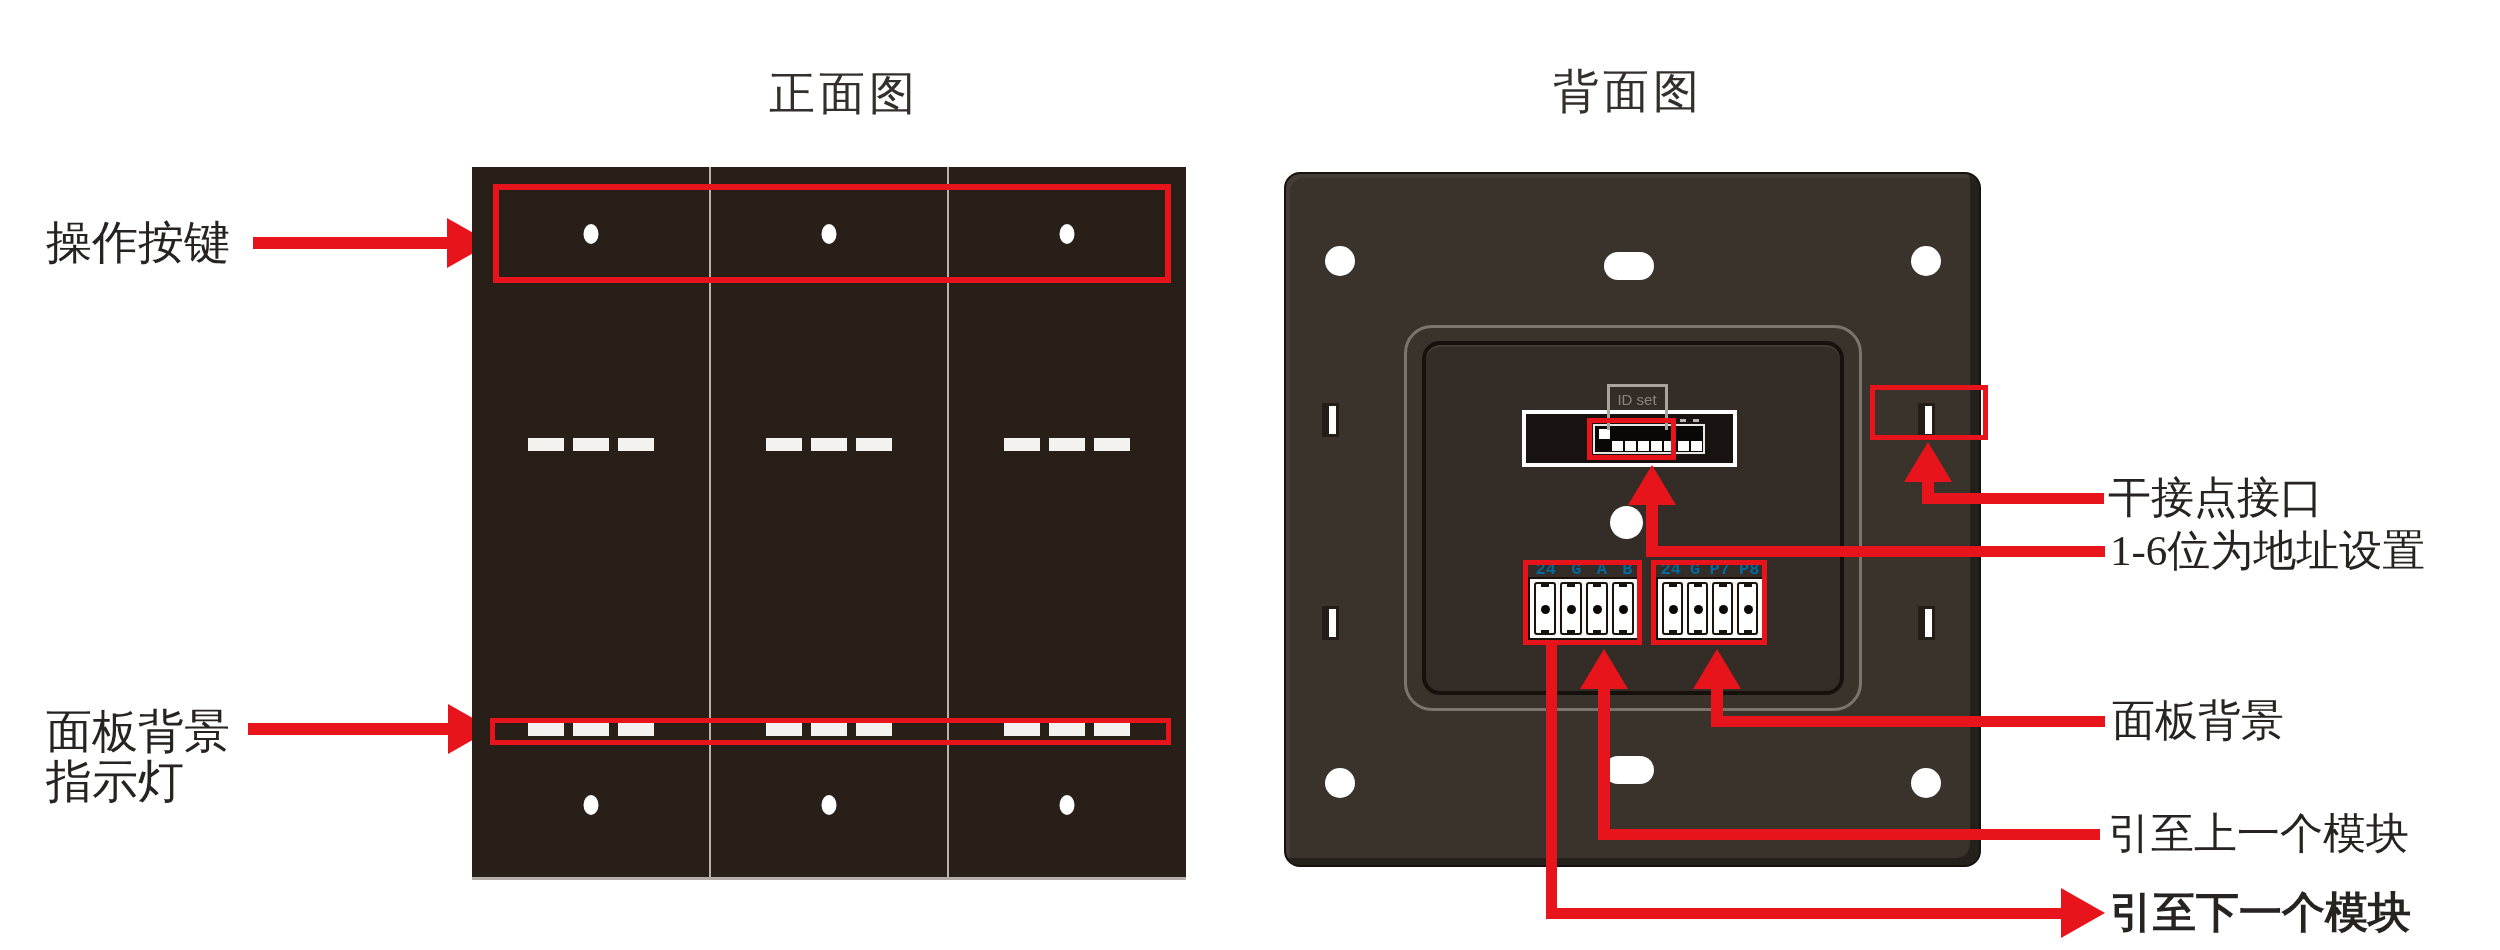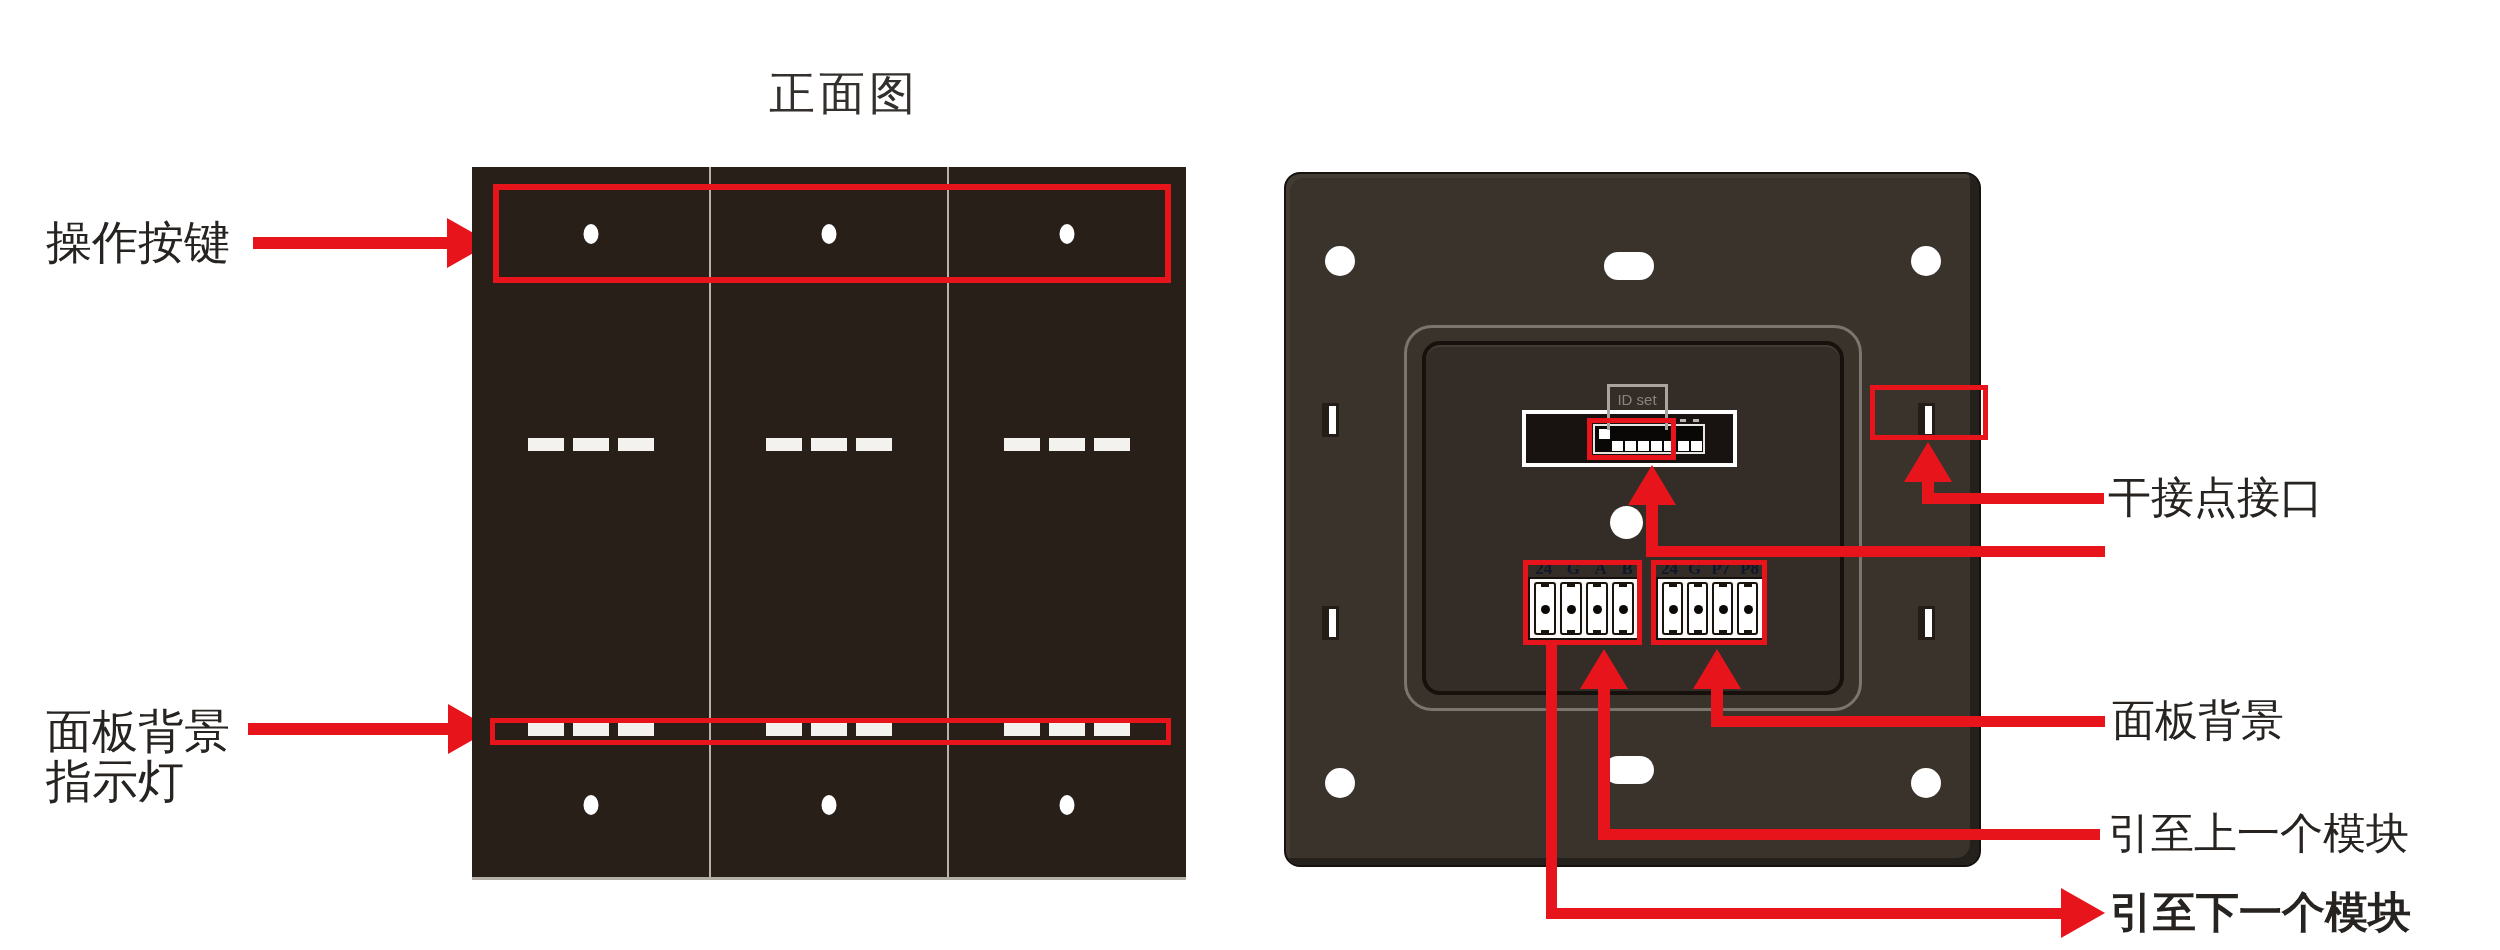--- a/index.html
+++ b/index.html
@@ -58,35 +58,36 @@
   .sw.down { top:15px; }
   .tick { position:absolute; top:-7px; width:6px; height:3px; background:#b9b5b0; }
   .bracket { background:#a9a49e; }
   #idset-text { left:1607px; top:354px; width:60px; text-align:center; font-size:15px; color:#8a8480;
                 font-family:"Liberation Sans","DejaVu Sans",sans-serif; }
 
   
   #center-hole { left:1610px; top:469px; width:33px; height:33px; border-radius:50%; background:#ffffff; }
 
   
-  .tlabel-row { position:absolute; display:flex; justify-content:space-around; align-items:center;
-                font-family:Liberation Serif, serif;
-                font-size:17px; font-weight:bold; color:#0f172a; }
+  .tlabel-row { position:absolute; display:flex; justify-content:space-around; 
+                font-family:Liberation Mono, monospace;
+                font-size:17px; font-weight:bold; color:#0369a1; }
   .tblock { position:absolute; top:540px; height:63px; background:#fbfaf9; border:2px solid #16110d; display:flex; padding:2px; }
   .tunit { flex:1; margin:1px 2px; background:#ffffff; border:2px solid #19130e; border-radius:3px; position:relative; }
   .tunit::before { content:""; position:absolute; left:50%; top:-2px; width:8px; height:5px; margin-left:-4px; background:#19130e;
                    box-shadow:0 48px 0 #19130e; }
   .tunit::after  { content:""; position:absolute; left:50%; top:50%; width:9px; height:9px; margin:-4px 0 0 -4px; background:#0c0906; border-radius:50%; }
 </style>
 </head>
 <body>
 
 <div id="stage">
 
   <div class="abs view-title" style="left:714px; top:26px;">正面图</div>
+  <div class="abs view-title" style="left:1498px; top:24px;">背面图</div>
 
   <div class="abs left-label" style="left:46px; top:181px;">操作按键</div>
   <div class="abs red-line" style="left:253px; top:200px; width:196px; height:12px;"></div>
   <div class="abs arr-right" style="left:447px; top:181px;"></div>
 
   <div class="abs left-label" style="left:46px; top:670px;">
     <div>面板背景</div>
     <div>指示灯</div>
   </div>
   <div class="abs red-line" style="left:248px; top:686px; width:201px; height:12px;"></div>
@@ -225,20 +226,21 @@
   <div class="abs red-box thin" style="left:1870px; top:348px; width:118px; height:55px;"></div>
 
   <div class="abs arr-up" style="left:1904px; top:405px;"></div>
   <div class="abs red-line" style="left:1922px; top:443px; width:12px; height:24px;"></div>
   <div class="abs red-line" style="left:1922px; top:456px; width:182px; height:11px;"></div>
   <div class="abs callout-label" style="left:2108px; top:438px;">干接点接口</div>
 
   <div class="abs arr-up" style="left:1628px; top:428px;"></div>
   <div class="abs red-line" style="left:1646px; top:466px; width:12px; height:54px;"></div>
   <div class="abs red-line" style="left:1646px; top:509px; width:459px; height:11px;"></div>
+  <div class="abs callout-label" style="left:2110px; top:491px;">1-6位为地址设置</div>
 
   <div class="abs arr-up" style="left:1693px; top:612px;"></div>
   <div class="abs red-line" style="left:1711px; top:650px; width:12px; height:40px;"></div>
   <div class="abs red-line" style="left:1711px; top:679px; width:394px; height:11px;"></div>
   <div class="abs callout-label" style="left:2112px; top:661px;">面板背景</div>
 
   <div class="abs arr-up" style="left:1580px; top:612px;"></div>
   <div class="abs red-line" style="left:1598px; top:650px; width:12px; height:153px;"></div>
   <div class="abs red-line" style="left:1598px; top:792px; width:502px; height:11px;"></div>
   <div class="abs callout-label" style="left:2108px; top:774px;">引至上一个模块</div>

